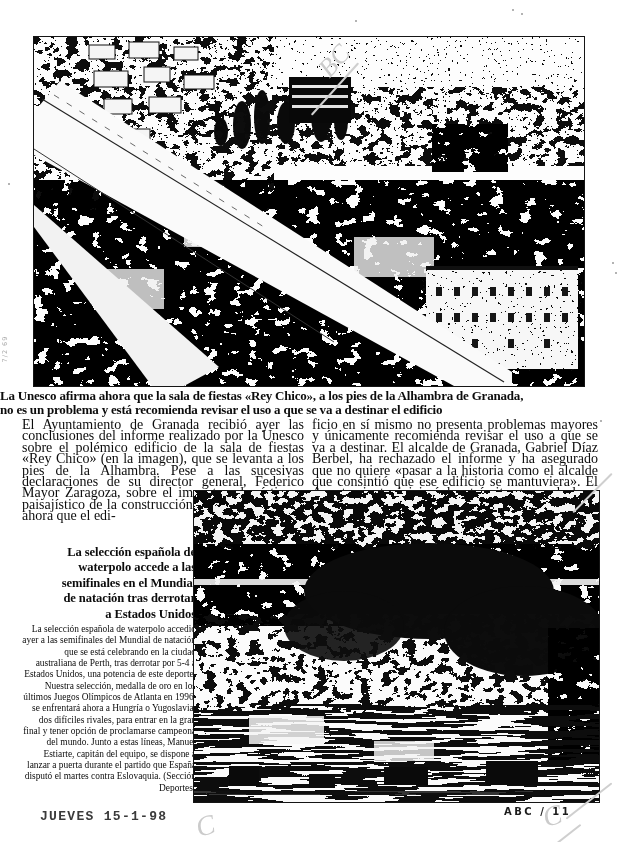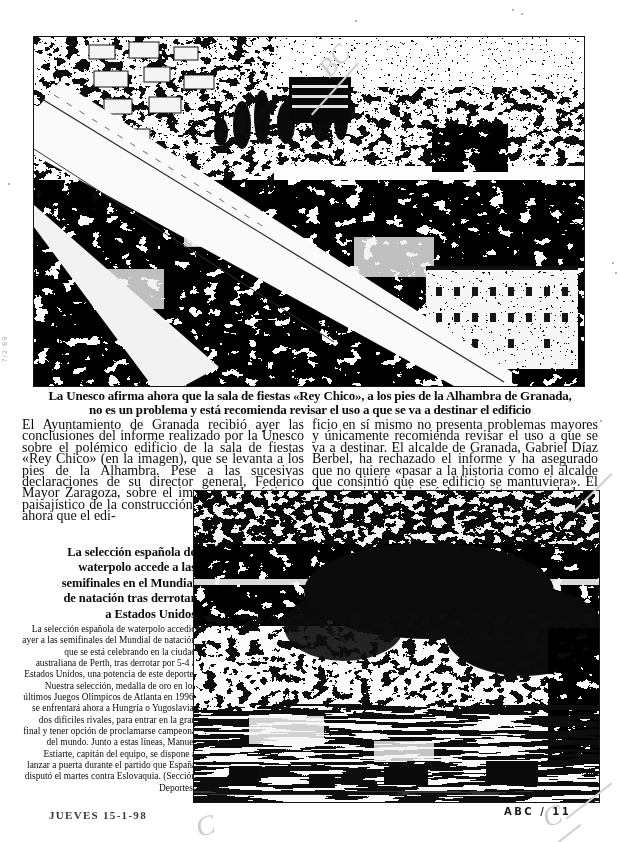--- a/index.html
+++ b/index.html
@@ -4,36 +4,36 @@
 <style>
   html,body{margin:0;padding:0;background:#ffffff;}
   .page{position:relative;width:620px;height:842px;background:#ffffff;overflow:hidden;
         font-family:"Liberation Serif", serif;color:#0c0c0c;}
 
   .photo{position:absolute;border:1px solid #151515;background:#fdfdfd;overflow:hidden;}
   .photo svg{display:block;}
   #photo1{left:33px;top:36px;width:550px;height:349px;}
   #photo2{left:193px;top:490px;width:405px;height:311px;}
 
-  .headline1{position:absolute;left:0;top:389px;width:620px;text-align:center;
+  .headline1{position:absolute;left:0;top:389px;width:620px;
              font-weight:bold;font-size:13px;line-height:14px;letter-spacing:-0.2px;}
   .headline1 div{white-space:nowrap;}
 
   .bodycol{position:absolute;top:419px;font-size:14px;line-height:11.4px;
            text-align:justify;}
   #col1{left:22px;width:282px;}
   #col2{left:312px;width:286px;}
 
   .headline2{position:absolute;left:24px;top:545px;width:172px;text-align:right;
              font-weight:bold;font-size:12.6px;line-height:15.4px;letter-spacing:-0.1px;}
   .body2{position:absolute;left:22px;top:624px;width:174px;text-align:right;
          font-size:9.4px;line-height:11.35px;}
 
-  .footer-date{position:absolute;left:49px;top:809px;font-family:Liberation Serif, serif;
-               font-size:11px;font-weight:bold;letter-spacing:1.3px;color:#3a3a3a;}
+  .footer-date{position:absolute;left:40px;top:809px;font-family:Liberation Mono, monospace;
+               font-size:13px;font-weight:bold;letter-spacing:1.3px;color:#3a3a3a;}
   .footer-page{position:absolute;left:504px;top:806px;font-family:"DejaVu Sans", sans-serif;
                font-size:10px;font-weight:bold;letter-spacing:2.5px;color:#1c1c1c;text-align:right;}
 
   .margin-note{position:absolute;left:-8px;top:345px;transform:rotate(-90deg);
                font-size:6.5px;color:#a9a9a9;letter-spacing:1px;font-family:"DejaVu Sans", sans-serif;}
 
   .wm{position:absolute;color:#cbcbcb;font-style:italic;pointer-events:none;
       font-family:"Liberation Serif", serif;}
   .wm-line{position:absolute;background:#cfcfcf;height:2px;border-radius:2px;pointer-events:none;}
   .dust{position:absolute;width:2px;height:2px;background:#9a9a9a;border-radius:50%;}

